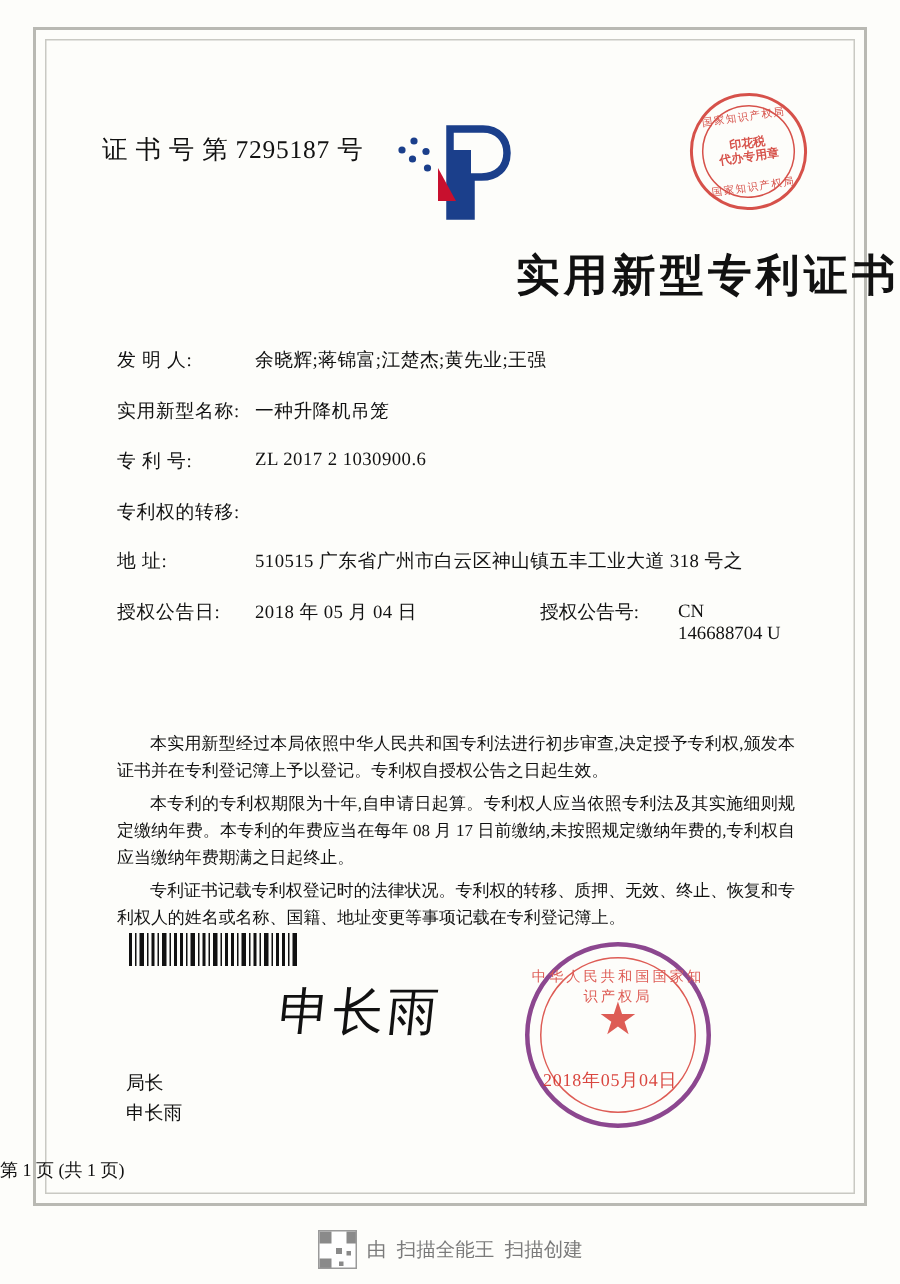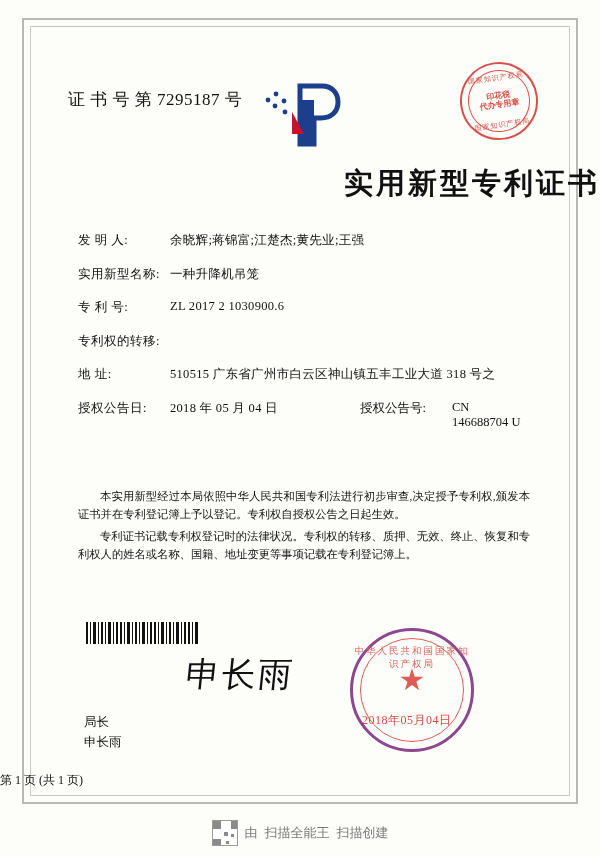--- a/index.html
+++ b/index.html
@@ -296,20 +296,21 @@
     <div class="row two">
       <div class="lbl">授权公告日:</div>
       <div class="val">2018 年 05 月 04 日</div>
       <div class="lbl2">授权公告号:</div>
       <div class="val2">CN 146688704 U</div>
     </div>
   </div>
 
   <div class="body-text">
     <p>本实用新型经过本局依照中华人民共和国专利法进行初步审查,决定授予专利权,颁发本证书并在专利登记簿上予以登记。专利权自授权公告之日起生效。</p>
+    <p>本专利的专利权期限为十年,自申请日起算。专利权人应当依照专利法及其实施细则规定缴纳年费。本专利的年费应当在每年 08 月 17 日前缴纳,未按照规定缴纳年费的,专利权自应当缴纳年费期满之日起终止。</p>
     <p>专利证书记载专利权登记时的法律状况。专利权的转移、质押、无效、终止、恢复和专利权人的姓名或名称、国籍、地址变更等事项记载在专利登记簿上。</p>
   </div>
 
   <div class="barcode">
     <svg viewBox="0 0 114 22" width="114" height="22" aria-hidden="true">
       <g fill="#111">
         <rect x="0" y="0" width="2" height="22"></rect>
           <rect x="4" y="0" width="1" height="22"></rect>
         <rect x="7" y="0" width="3" height="22"></rect>
           <rect x="12" y="0" width="1" height="22"></rect>

